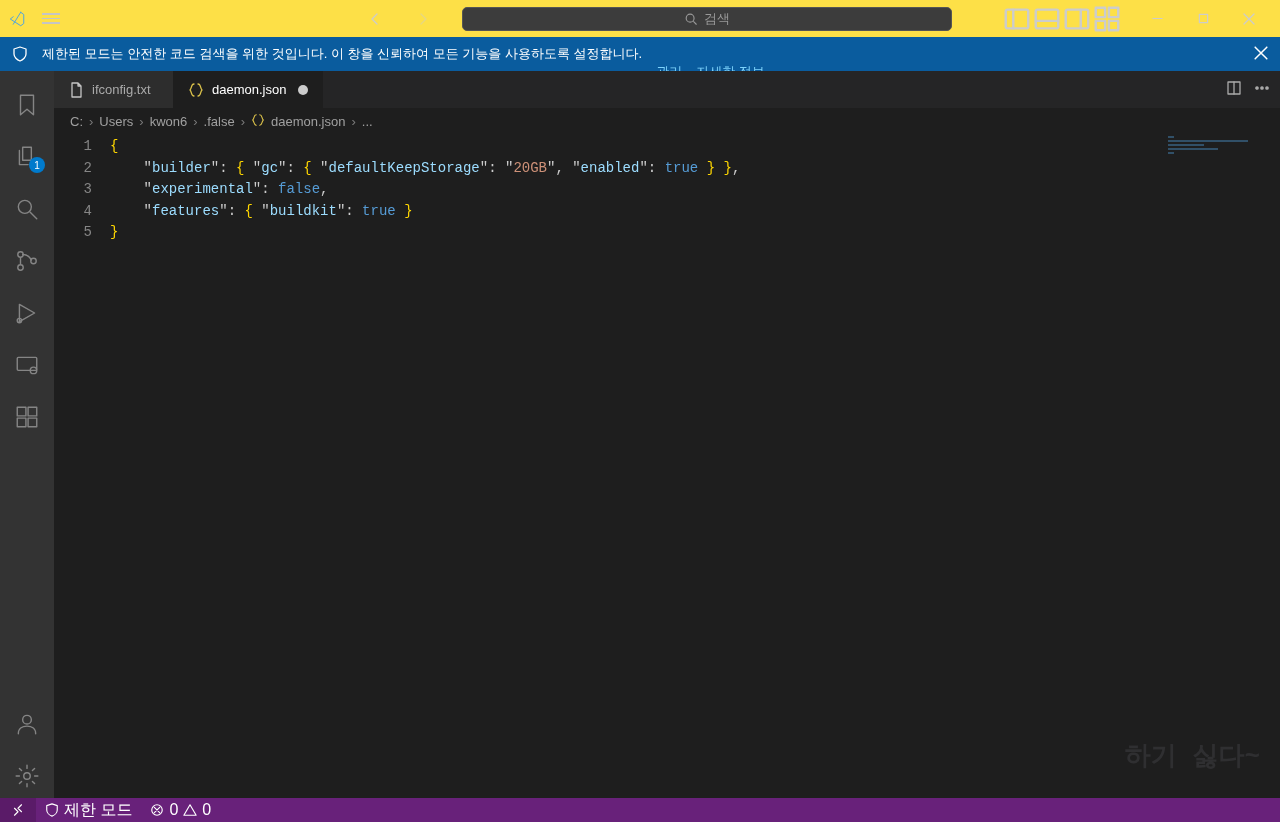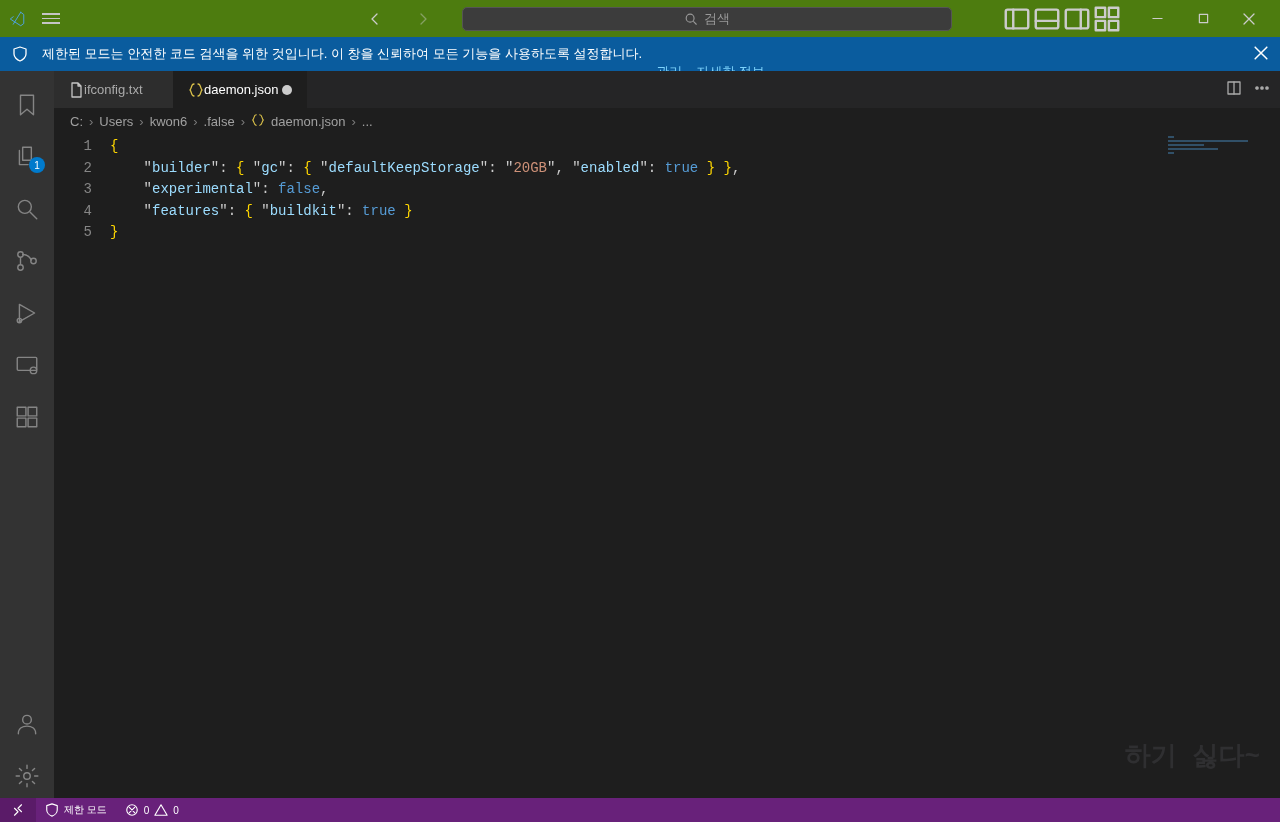--- a/index.html
+++ b/index.html
@@ -4,21 +4,21 @@
   <style>
     * { margin: 0; padding: 0; box-sizing: border-box; }
     body {
       width: 1280px; height: 822px;
       background: #1e1e1e; color: #cccccc;
       font-family: "Segoe UI", sans-serif; font-size: 13px;
       overflow: hidden; display: flex; flex-direction: column;
     }
     
     .titlebar {
-      height: 37px; background: #4d7c0f;
+      height: 37px; background: #fde047;
       display: flex; align-items: center; padding: 0 8px; gap: 8px;
     }
     .titlebar .vscode-icon { width: 18px; height: 18px; display:flex; align-items:center; justify-content:center; }
     .titlebar .menu-icon { width: 20px; display:flex; flex-direction:column; gap:3px; margin-left:8px; cursor:pointer; }
     .titlebar .menu-icon span { height:1.5px; background:#c5c5c5; width:18px; }
     .titlebar .nav { display:flex; gap:18px; margin-left: 290px; }
     .titlebar .nav svg { width:16px; height:16px; }
     .titlebar .search {
       flex: 0 0 490px; height: 24px; background: #3c3c3c;
       border: 1px solid #555; border-radius: 5px;
@@ -53,21 +53,21 @@
       position:absolute; bottom:6px; right:6px; width:16px; height:16px;
       background:#007acc; color:#fff; border-radius:50%;
       display:flex; align-items:center; justify-content:center; font-size:10px;
     }
     
     .editor { flex:1; display:flex; flex-direction:column; min-width:0; }
     .tabs {
       height: 37px; background: #252526; display:flex; align-items:stretch;
     }
     .tab {
-      display:flex; align-items:center; padding: 0 14px;
+      display:flex; align-items:center; gap:8px; padding: 0 14px;
       background: #2d2d2d; border-right: 1px solid #1e1e1e; color:#aaa;
       cursor:pointer; min-width: 120px;
     }
     .tab.active { background: #1e1e1e; color:#fff; }
     .tab .ficon { width:16px; height:16px; display:flex; align-items:center; justify-content:center; }
     .tab .dirty { width:10px; height:10px; border-radius:50%; background:#ccc; margin-left:4px; }
     .tabs .tab-actions { margin-left:auto; display:flex; align-items:center; padding:0 10px; gap:12px; color:#aaa; }
     .breadcrumb {
       height: 26px; display:flex; align-items:center; gap:6px;
       padding: 0 16px; color:#a0a0a0; font-size:13px; background:#1e1e1e;
@@ -80,21 +80,21 @@
     .minimap { position:absolute; top:2px; right:12px; width:100px; height:60px; opacity:.7; pointer-events:none; }
     .minimap .ml { height:2px; background:#3a6688; margin-bottom:2px; }
     .tok-brace { color:#ffd700; }
     .tok-key { color:#9cdcfe; }
     .tok-str { color:#ce9178; }
     .tok-bool { color:#569cd6; }
     .tok-punc { color:#cccccc; }
     
     .statusbar {
       height: 24px; background: #68217a; color:#fff;
-      display:flex; align-items:center; font-size:10px;
+      display:flex; align-items:center; font-size:16px;
     }
     .statusbar .remote { background:#5a1b68; width:36px; height:100%; display:flex; align-items:center; justify-content:center; }
     .statusbar .sitem { padding: 0 9px; display:flex; align-items:center; gap:5px; cursor:pointer; height:100%; }
     .statusbar .right { margin-left:auto; display:flex; height:100%; }
     .watermark {
       position:absolute; right:20px; bottom:30px; color:#2f2f31;
       font-size:26px; font-weight:600; pointer-events:none; text-align:right;
     }
     svg { stroke: currentColor; fill: none; stroke-width: 1.3; stroke-linecap: round; stroke-linejoin: round; }
   </style>

